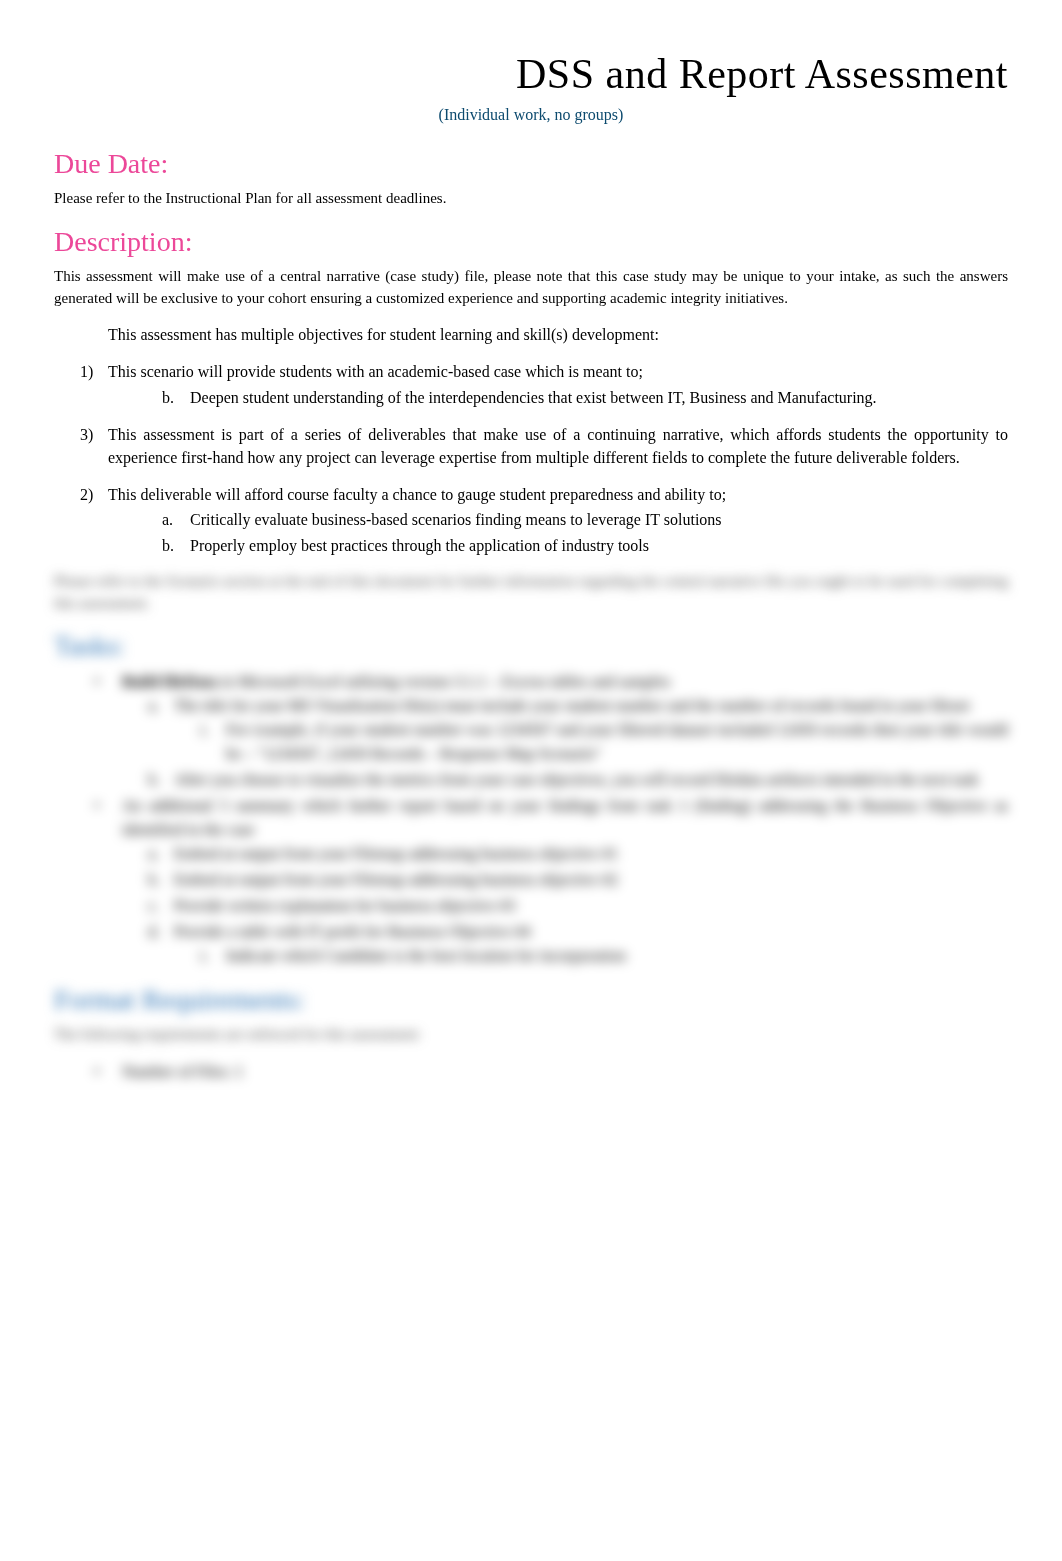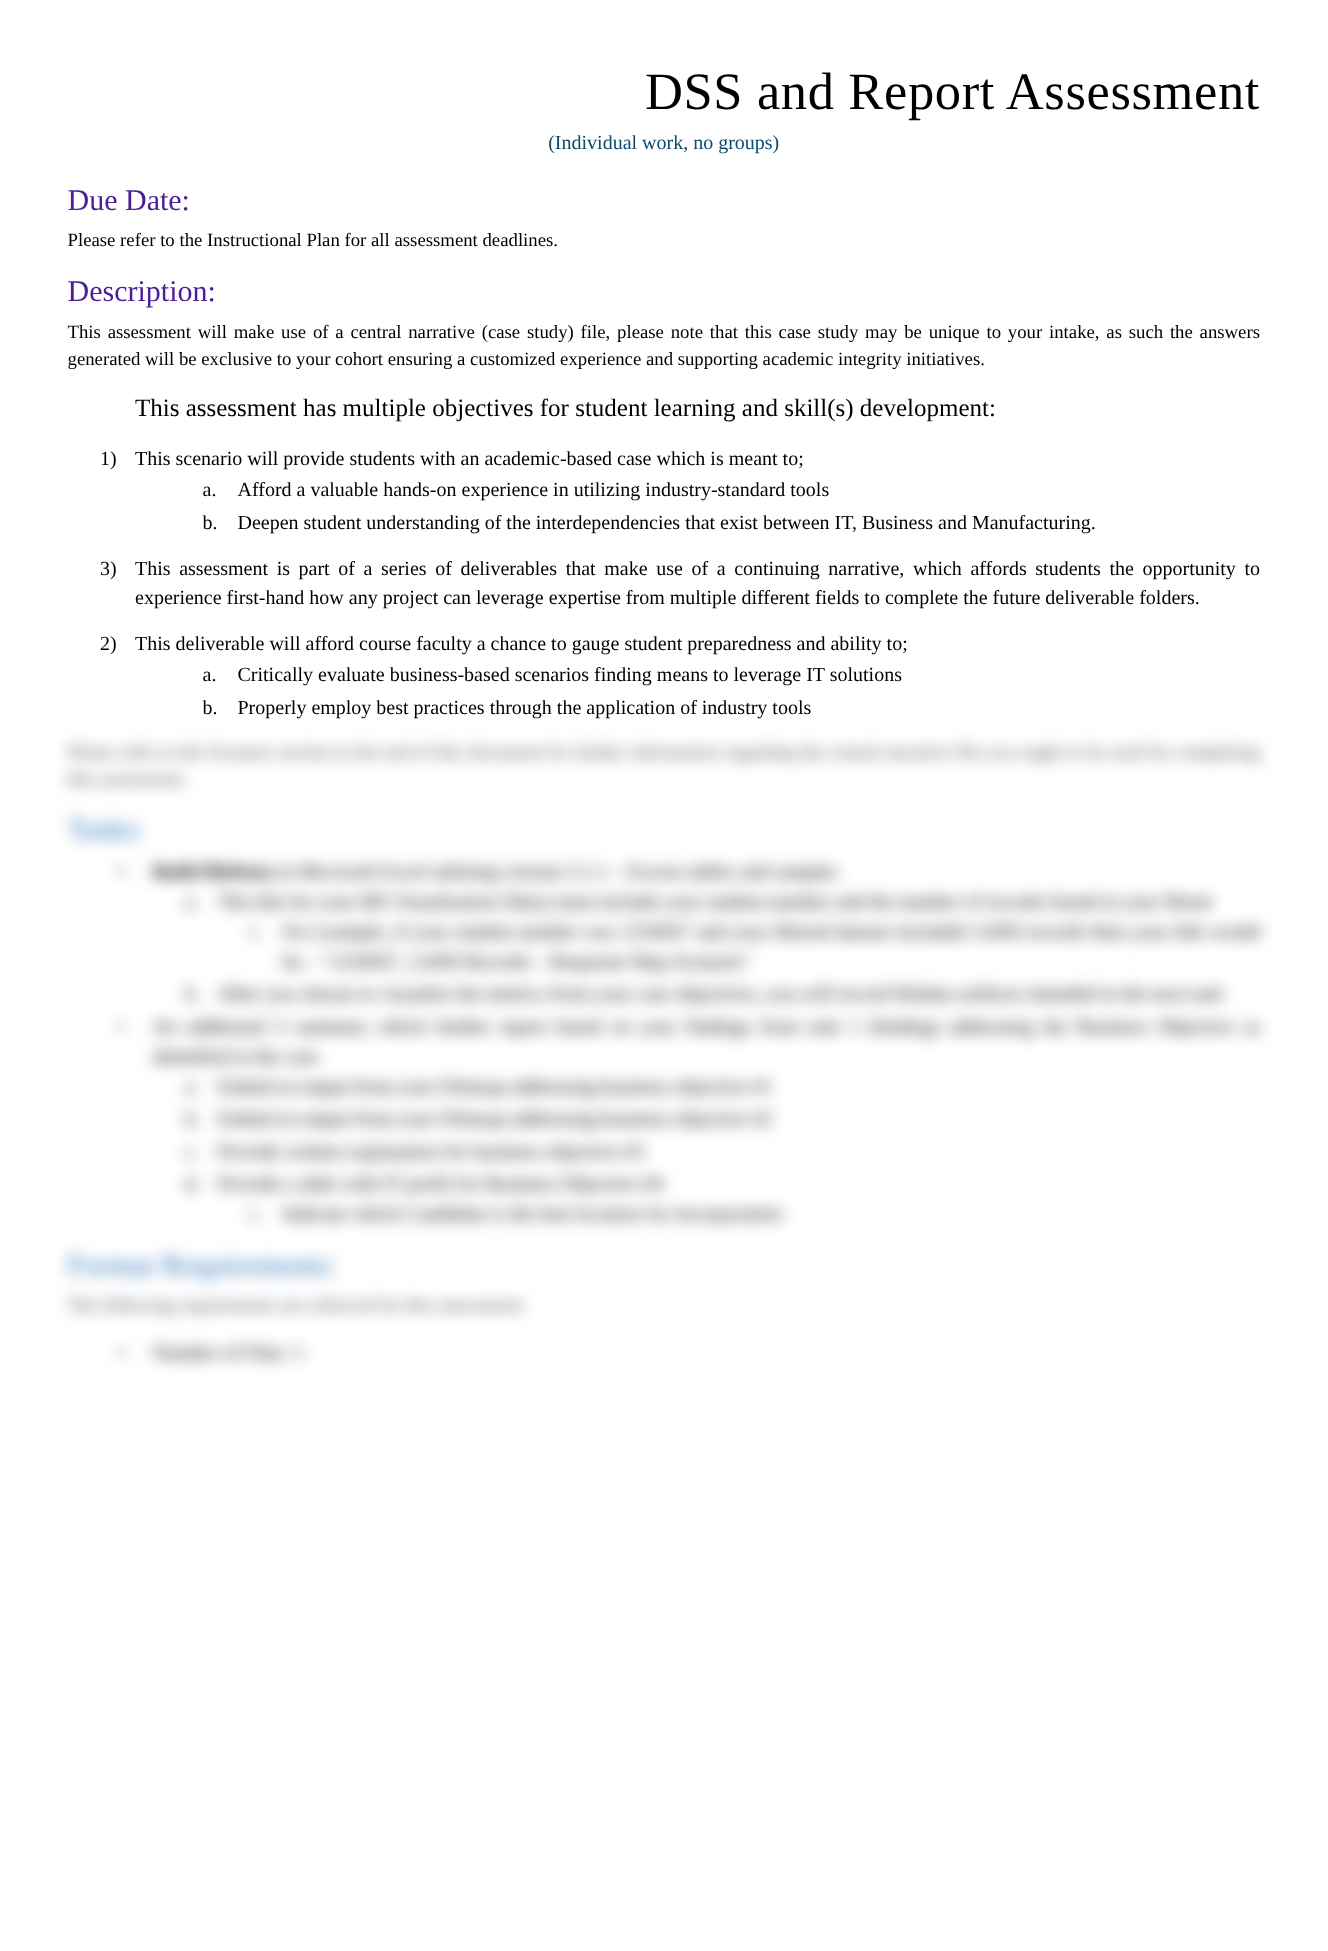--- a/index.html
+++ b/index.html
@@ -24,35 +24,35 @@
       color: #000000;
       letter-spacing: 0.5px;
     }
     .subtitle {
       font-size: 16px;
       text-align: center;
       margin-bottom: 24px;
       color: #0c4a6e;
     }
     .section-heading {
-      font-size: 24px;
-      color: #4c1d95;
+      font-size: 28px;
+      color: #ec4899;
       font-weight: normal;
       margin-top: 16px;
       margin-bottom: 8px;
     }
     .body-text {
       font-size: 15px;
       line-height: 1.45;
       color: #000000;
       text-align: justify;
       margin-bottom: 14px;
     }
     .intro-objectives {
-      font-size: 20px;
+      font-size: 16px;
       line-height: 1.45;
       margin-left: 54px;
       margin-bottom: 14px;
     }
     .numbered-list {
       list-style: none;
       margin-left: 26px;
       margin-bottom: 14px;
     }
     .numbered-list > li {
@@ -162,21 +162,20 @@
 <p class="body-text">Please refer to the Instructional Plan for all assessment deadlines.</p>
 
 <h2 class="section-heading">Description:</h2>
 <p class="body-text">This assessment will make use of a central narrative (case study) file, please note that this case study may be unique to your intake, as such the answers generated will be exclusive to your cohort ensuring a customized experience and supporting academic integrity initiatives.</p>
 <p class="intro-objectives">This assessment has multiple objectives for student learning and skill(s) development:</p>
 
 <ol class="numbered-list">
   <li data-marker="1)">
     <span>This scenario will provide students with an academic-based case which is meant to;</span>
     <ol class="lettered-list">
-      <li data-marker="a.">Afford a valuable hands-on experience in utilizing industry-standard tools</li>
       <li data-marker="b.">Deepen student understanding of the interdependencies that exist between IT, Business and Manufacturing.</li>
     </ol>
   </li>
   <li data-marker="3)">
     <span>This assessment is part of a series of deliverables that make use of a continuing narrative, which affords students the opportunity to experience first-hand how any project can leverage expertise from multiple different fields to complete the future deliverable folders.</span>
   </li>
   <li data-marker="2)">
     <span>This deliverable will afford course faculty a chance to gauge student preparedness and ability to;</span>
     <ol class="lettered-list">
       <li data-marker="a.">Critically evaluate business-based scenarios finding means to leverage IT solutions</li>

